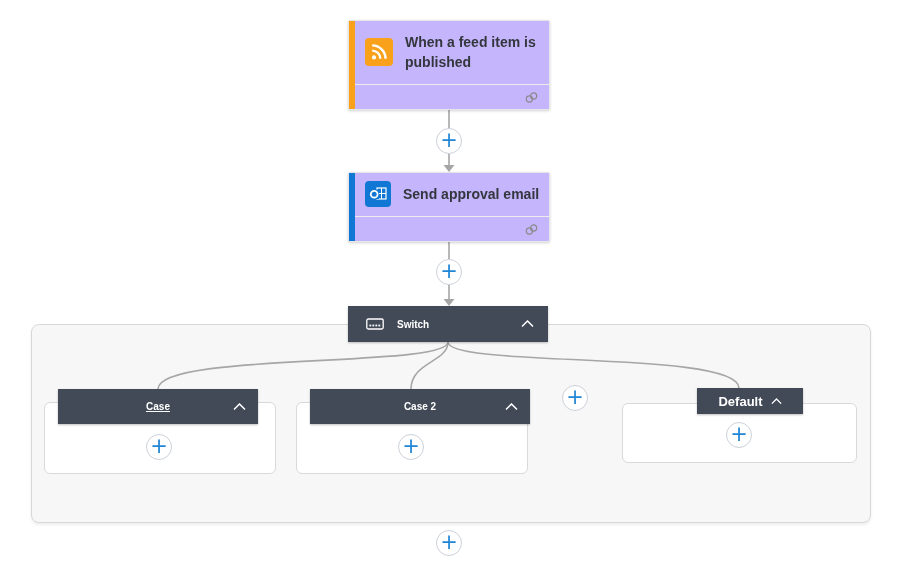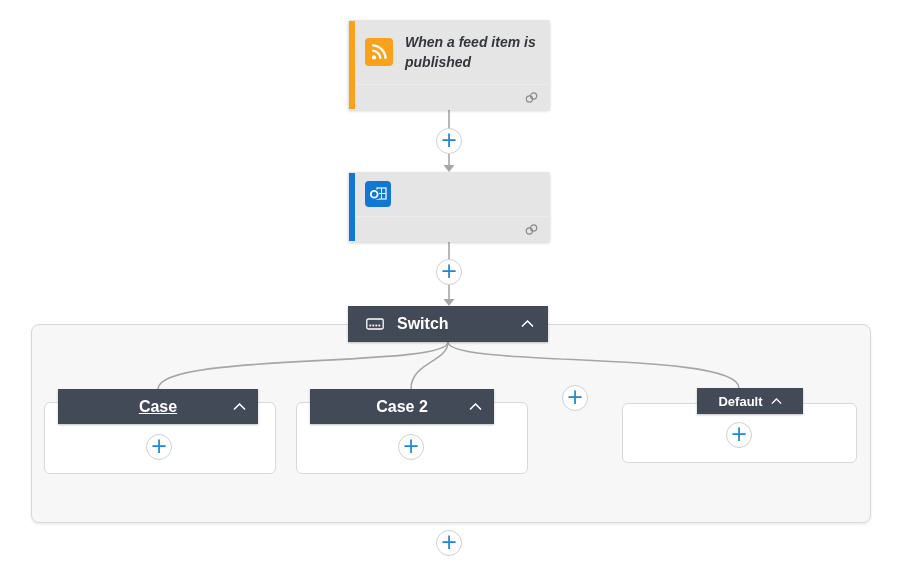--- a/index.html
+++ b/index.html
@@ -7,42 +7,42 @@
     width:904px;height:580px;position:relative;overflow:hidden;
     background:#ffffff;
     font-family:"Liberation Sans","DejaVu Sans",sans-serif;
     -webkit-font-smoothing:antialiased;
   }
   .abs{position:absolute;}
   
   #connector-layer{left:0;top:0;width:904px;height:580px;z-index:2;pointer-events:none;}
   
   .card{
-    background:#e5e5e5;border:1px solid #e6e6e6;border-radius:2px;
-    box-shadow:0 1px 3px rgba(0,0,0,.18);z-index:3;font-style:italic;
+    background:#c4b5fd;border:1px solid #e6e6e6;border-radius:2px;
+    box-shadow:0 1px 3px rgba(0,0,0,.18);z-index:3;
   }
   .card .accent{position:absolute;left:0;top:0;bottom:0;width:6px;}
   .accent-orange{background:#F9A11B;}
   .accent-blue{background:#1077D4;}
   .card .card-row{display:flex;align-items:center;padding-left:16px;}
   .card .app-icon{flex:0 0 auto;border-radius:4px;display:flex;align-items:center;justify-content:center;}
   .card .card-title{
     margin-left:12px;font-size:14px;font-weight:700;color:#33373d;line-height:1.45;
   }
   .card .card-footer{
     position:absolute;left:6px;right:0;bottom:0;height:25px;
     border-top:1px solid #ececec;display:flex;align-items:center;justify-content:flex-end;
     padding-right:10px;box-sizing:border-box;
   }
   
   .dark-header{
     background:#424A57;color:#fff;display:flex;align-items:center;
     z-index:4;box-shadow:0 1px 2px rgba(0,0,0,.25);
   }
-  .dark-header .hdr-label{font-size:16px;font-weight:700;color:#fff;}
+  .dark-header .hdr-label{font-size:10px;font-weight:700;color:#fff;}
   .chev{position:absolute;}
   
   #switch-scope{
     background:#f7f7f7;border:1px solid #d8d8d8;border-radius:8px;
     box-shadow:0 2px 3px rgba(0,0,0,.07);z-index:1;
   }
   .case-body{
     background:#ffffff;border:1px solid #d9d9d9;border-radius:6px;z-index:3;
   }
   
@@ -105,20 +105,21 @@
   <div class="card-row" style="height:42px;">
     <div class="app-icon" style="width:26px;height:26px;background:#1077D4;">
       <svg width="20" height="18" viewBox="0 0 20 18">
         <rect x="9" y="3" width="9" height="11" fill="none" stroke="#fff" stroke-width="1.2"></rect>
         <line x1="9" y1="8.5" x2="18" y2="8.5" stroke="#fff" stroke-width="1"></line>
         <line x1="13.5" y1="3" x2="13.5" y2="14" stroke="#fff" stroke-width="1"></line>
         <rect x="1.5" y="4.5" width="9.5" height="9.5" fill="#1077D4"></rect>
         <circle cx="6.2" cy="9.2" r="3.4" stroke="#fff" stroke-width="1.8" fill="none"></circle>
       </svg>
     </div>
+    <div class="card-title">Send approval email</div>
   </div>
   <div class="card-footer">
     <svg width="15" height="13" viewBox="0 0 15 13">
       <circle cx="5.4" cy="8" r="3.1" stroke="#8a8a8a" stroke-width="1.2" fill="none"></circle>
       <circle cx="9.6" cy="5" r="3.1" stroke="#8a8a8a" stroke-width="1.2" fill="none"></circle>
     </svg>
   </div>
 </div>
 
 <div class="plus-btn abs" style="left:436px;top:259px;">
@@ -144,21 +145,21 @@
   <span class="hdr-label">Case</span>
   <svg class="chev" style="right:12px;top:14px;" width="13" height="8" viewBox="0 0 13 8">
     <polyline points="1,6.5 6.5,1 12,6.5" fill="none" stroke="#fff" stroke-width="1.5"></polyline>
   </svg>
 </div>
 <div class="plus-btn abs" style="left:146px;top:434px;">
   <span>+</span>
 </div>
 
 <div class="case-body abs" style="left:296px;top:402px;width:230px;height:70px;"></div>
-<div class="dark-header abs" style="left:310px;top:389px;width:184px;height:35px;justify-content:center;">
+<div class="dark-header abs" style="left:310px;top:389px;width:220px;height:35px;justify-content:center;">
   <span class="hdr-label">Case 2</span>
   <svg class="chev" style="right:12px;top:14px;" width="13" height="8" viewBox="0 0 13 8">
     <polyline points="1,6.5 6.5,1 12,6.5" fill="none" stroke="#fff" stroke-width="1.5"></polyline>
   </svg>
 </div>
 <div class="plus-btn abs" style="left:398px;top:434px;">
   <span>+</span>
 </div>
 
 <div class="plus-btn abs" style="left:562px;top:385px;">

